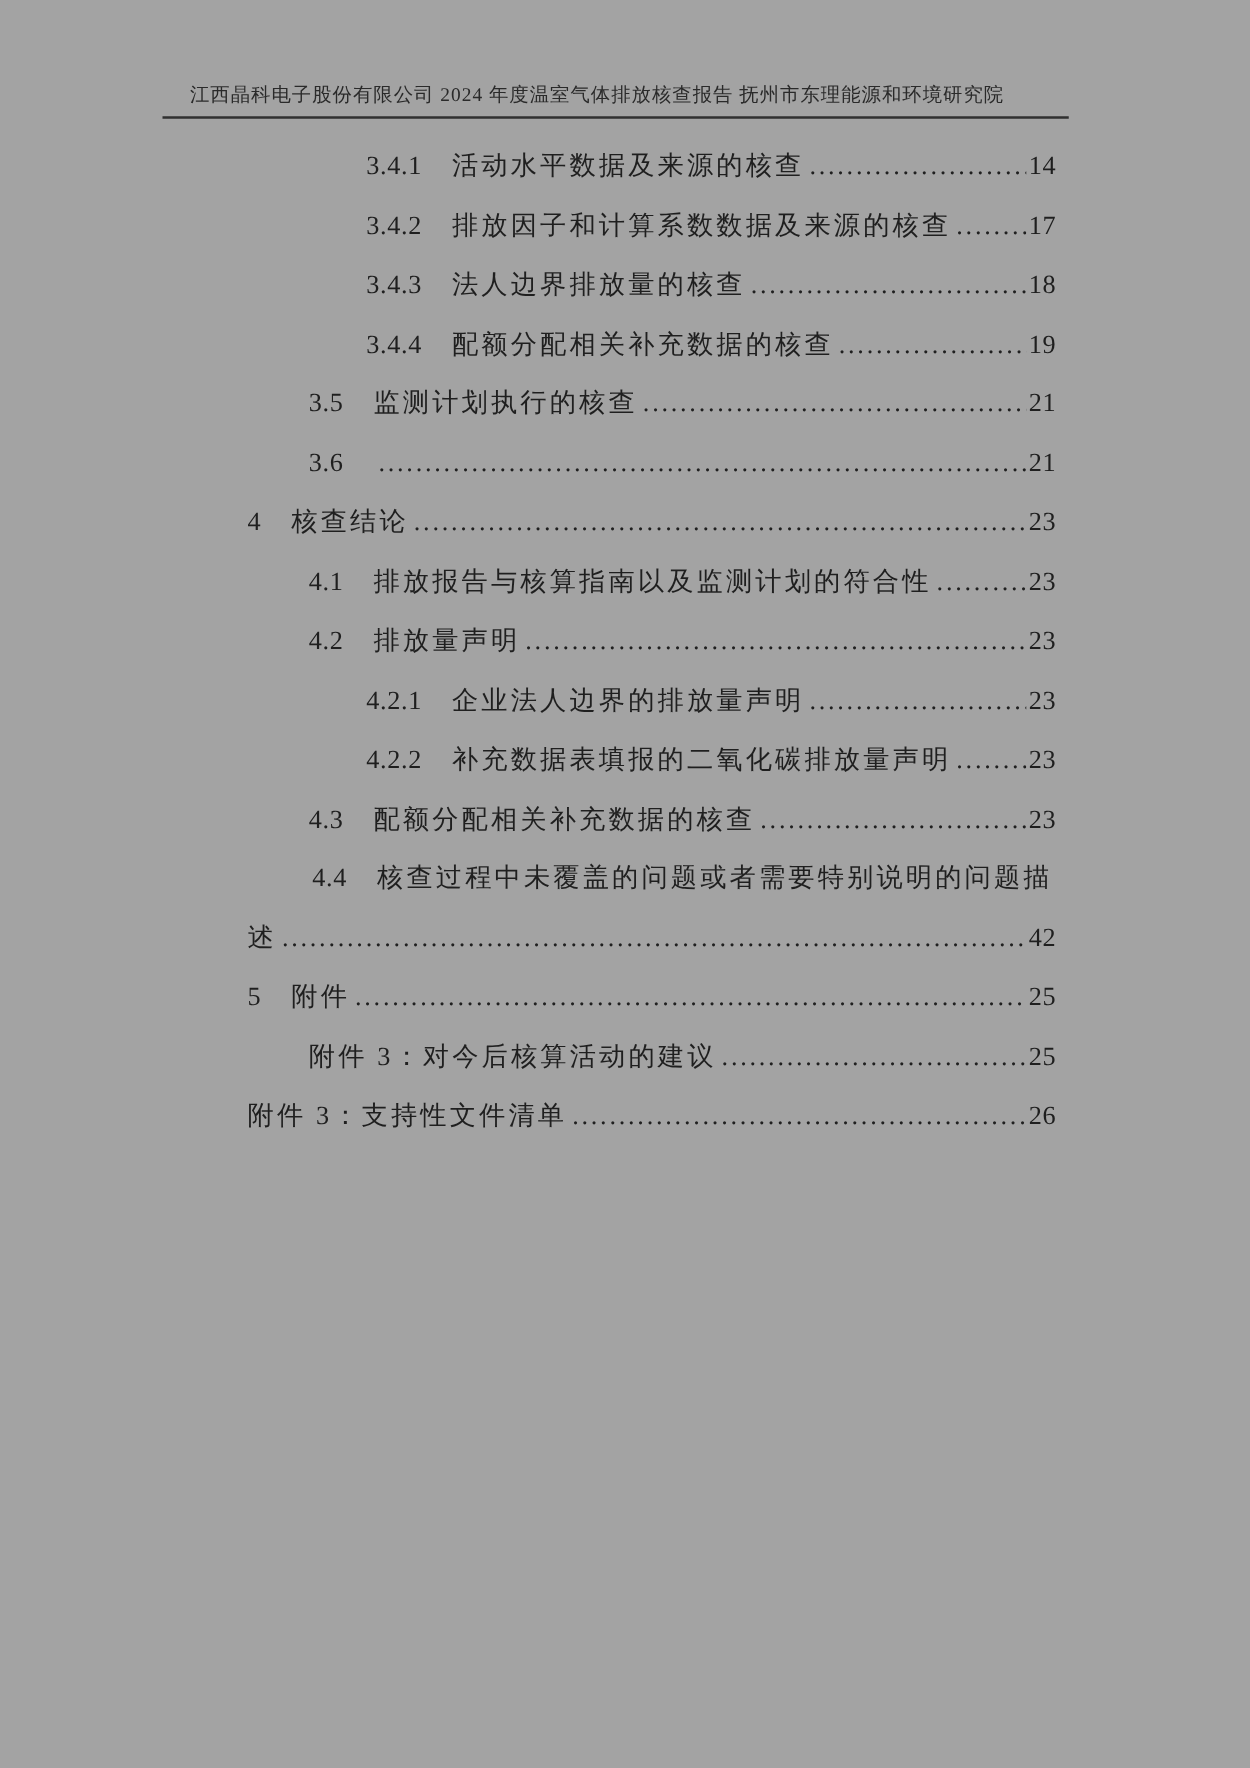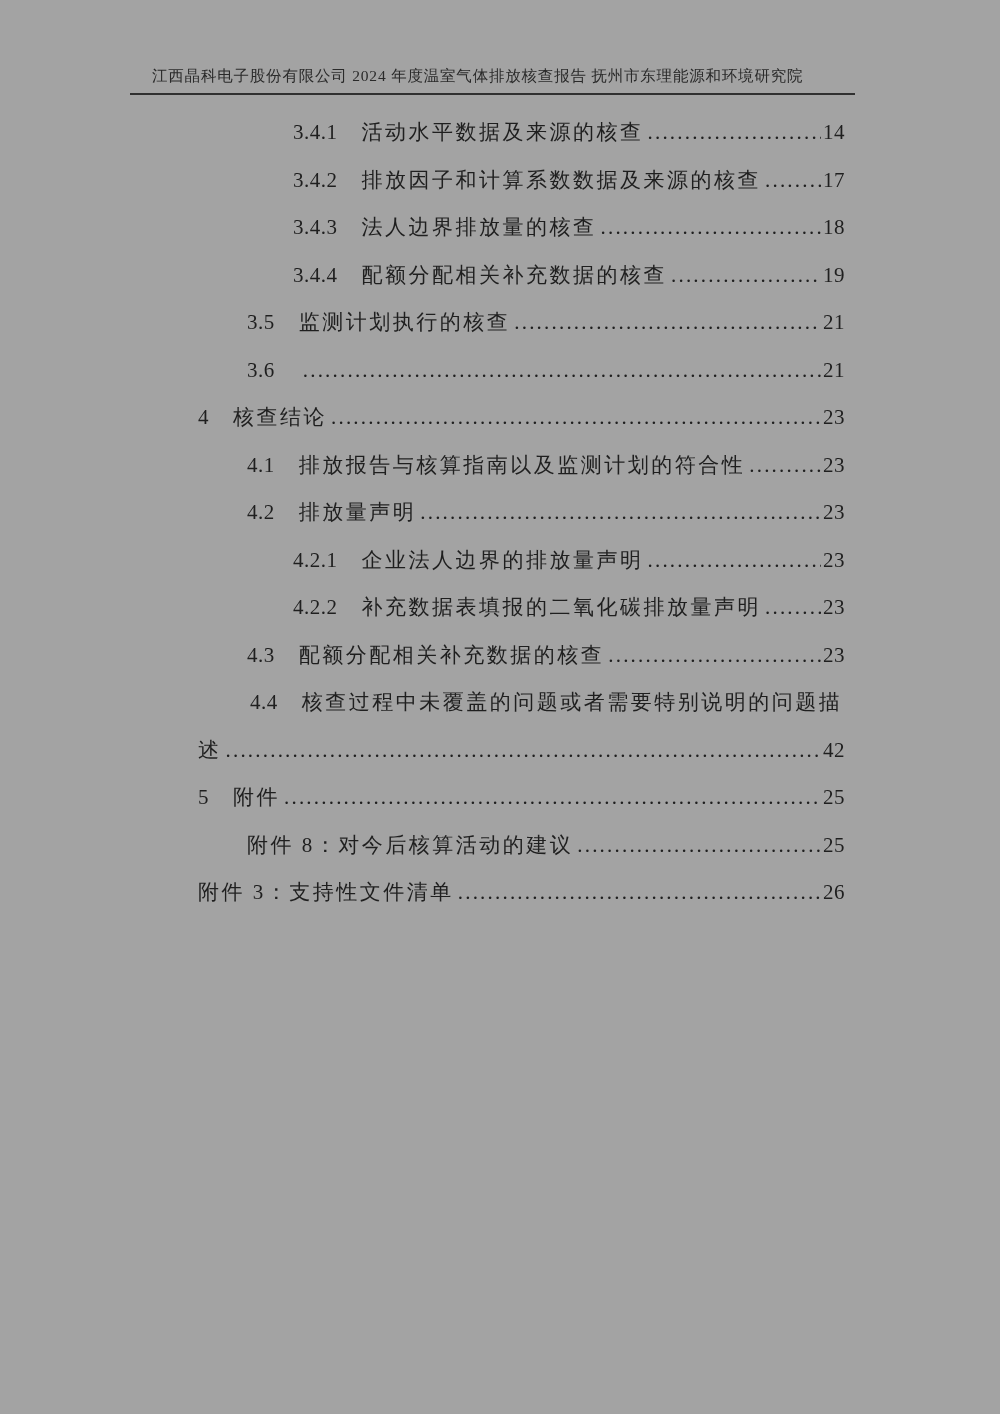--- a/index.html
+++ b/index.html
@@ -173,21 +173,21 @@
         <span class="toc-page">42</span>
       </div>
       <div class="toc-row indent-1">
         <span class="toc-num">5</span>
         <span class="toc-title">附件</span>
         <span class="leader"></span>
         <span class="toc-page">25</span>
       </div>
       <div class="toc-row indent-2 no-num">
 
-        <span class="toc-title">附件 8：对今后核算活动的建议</span>
+        <span class="toc-title">附件 3：对今后核算活动的建议</span>
         <span class="leader"></span>
         <span class="toc-page">25</span>
       </div>
       <div class="toc-row indent-1 no-num">
 
         <span class="toc-title">附件 3：支持性文件清单</span>
         <span class="leader"></span>
         <span class="toc-page">26</span>
       </div>
     </div>

